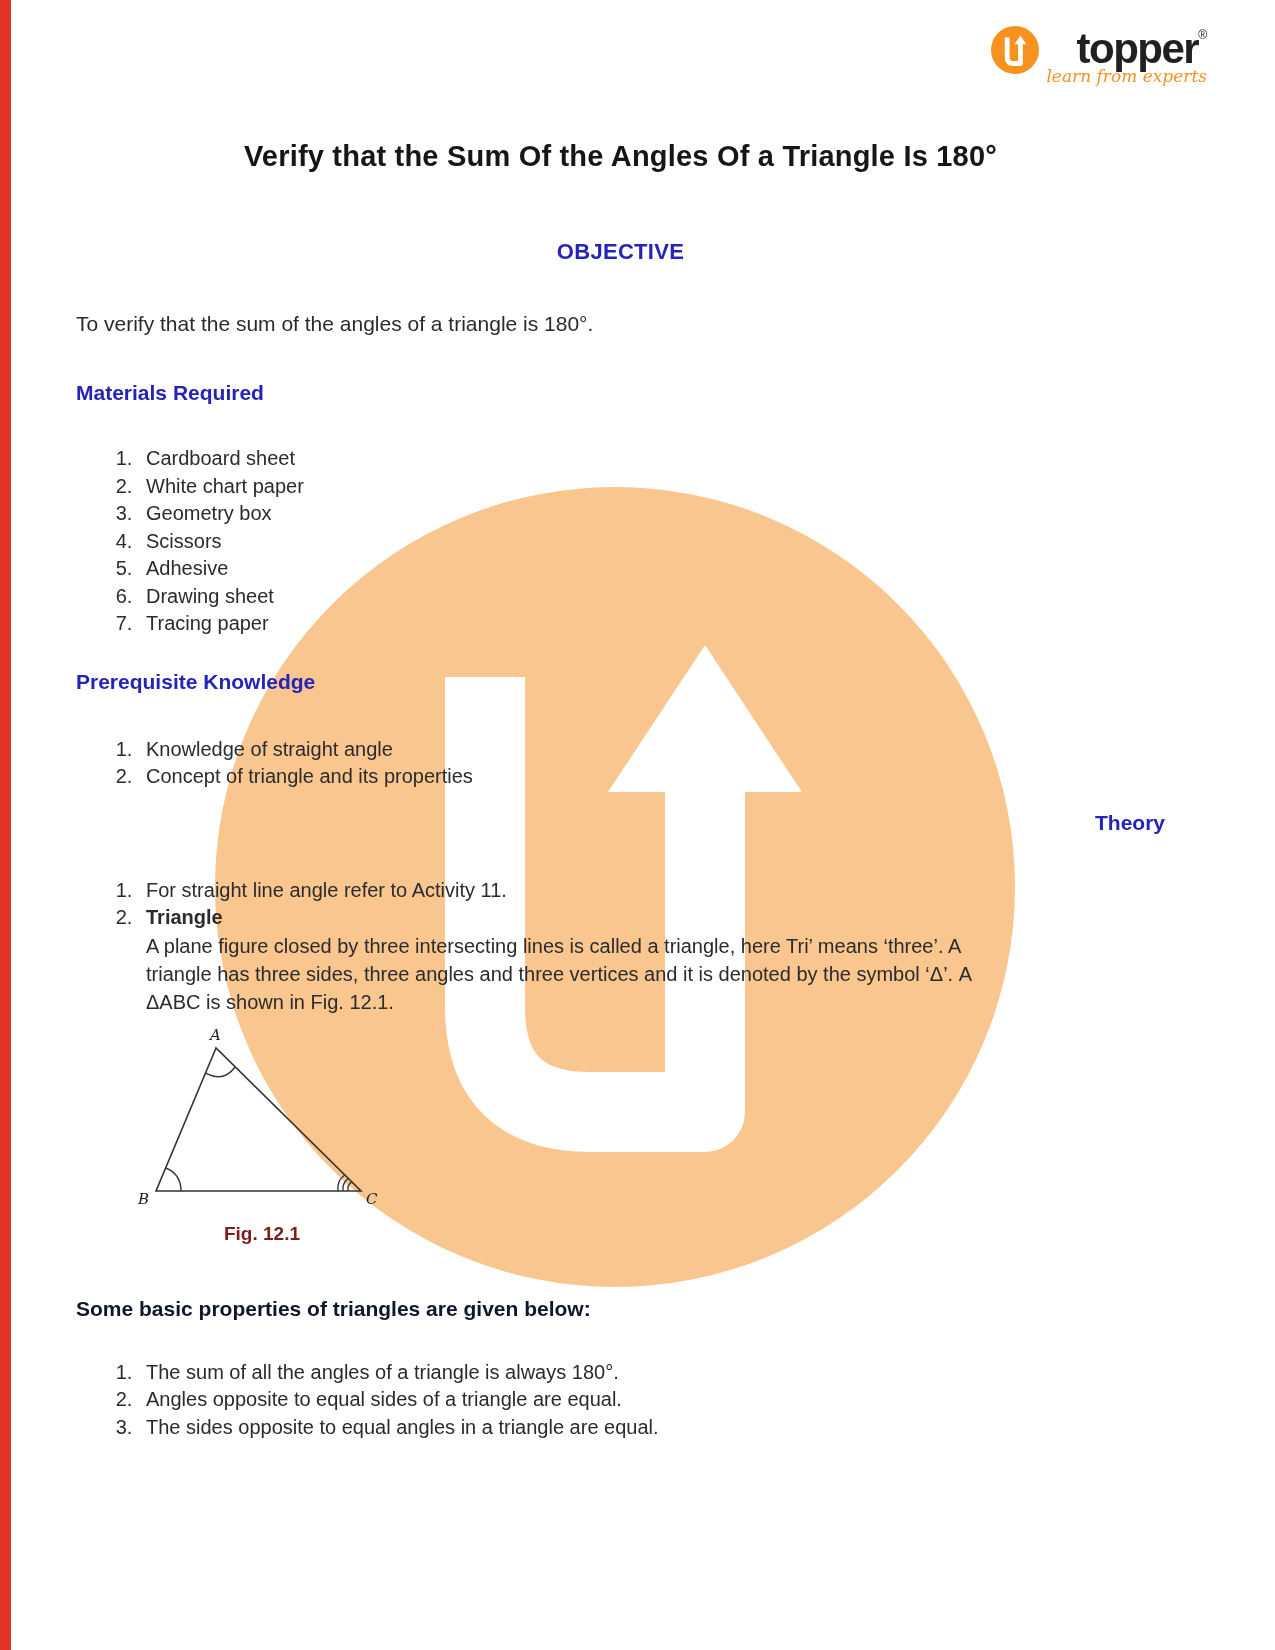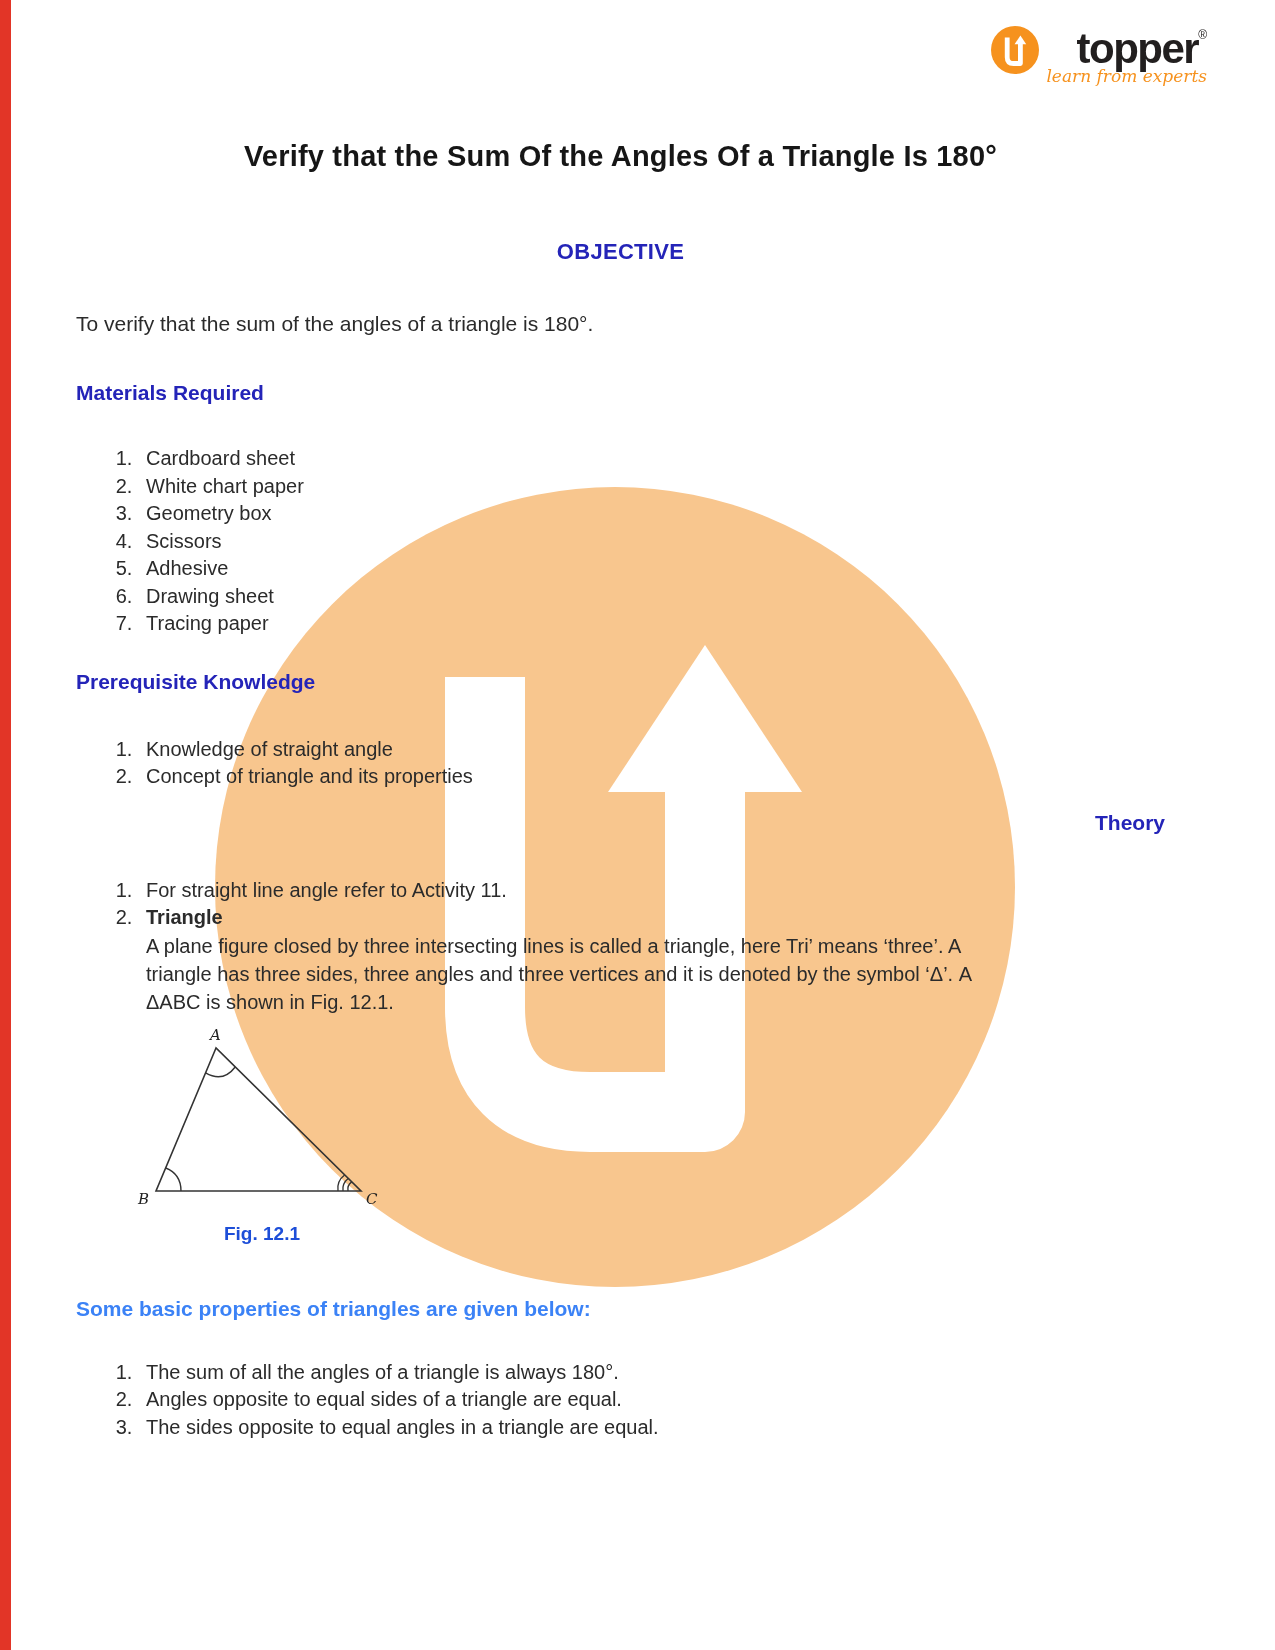--- a/index.html
+++ b/index.html
@@ -131,34 +131,34 @@
     margin-top: 10px;
     margin-left: 60px;
     width: 252px;
   }
   .figure-block svg { display: block; }
   .figure-caption {
     margin-top: 12px;
     text-align: center;
     font-size: 19px;
     font-weight: 700;
-    color: #1d4ed8;
+    color: #7f1d1d;
   }
   .fig-label {
     font-family: "DejaVu Serif", serif;
     font-style: italic;
     font-size: 15px;
     fill: #222222;
   }
 
   .properties-heading {
     margin-top: 52px;
     font-size: 21px;
     font-weight: 700;
-    color: #3b82f6;
+    color: #0f172a;
   }
   ol.properties-list { margin-top: 38px; }
 </style>
 </head>
 <body>
 
 <div class="page">
 
   <div class="red-stripe"></div>
 

